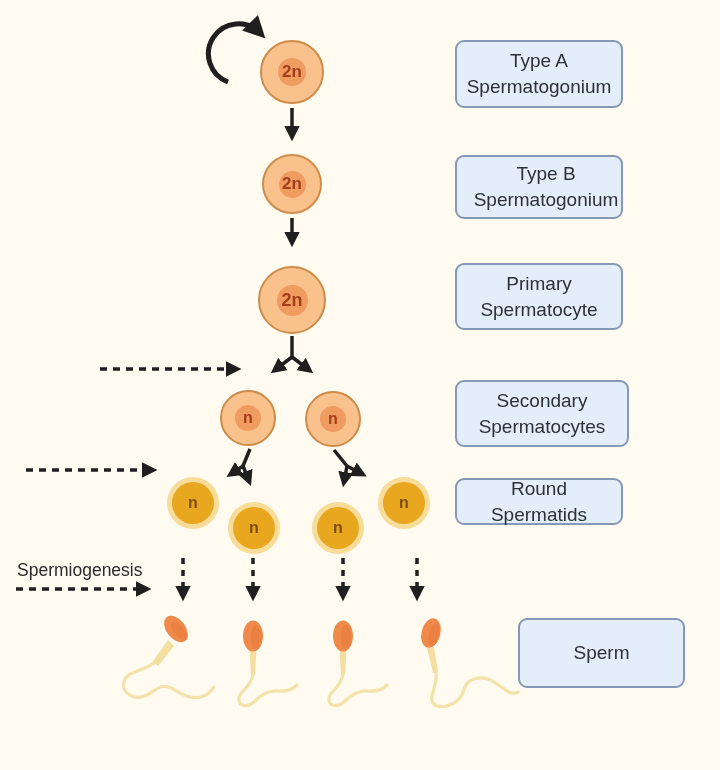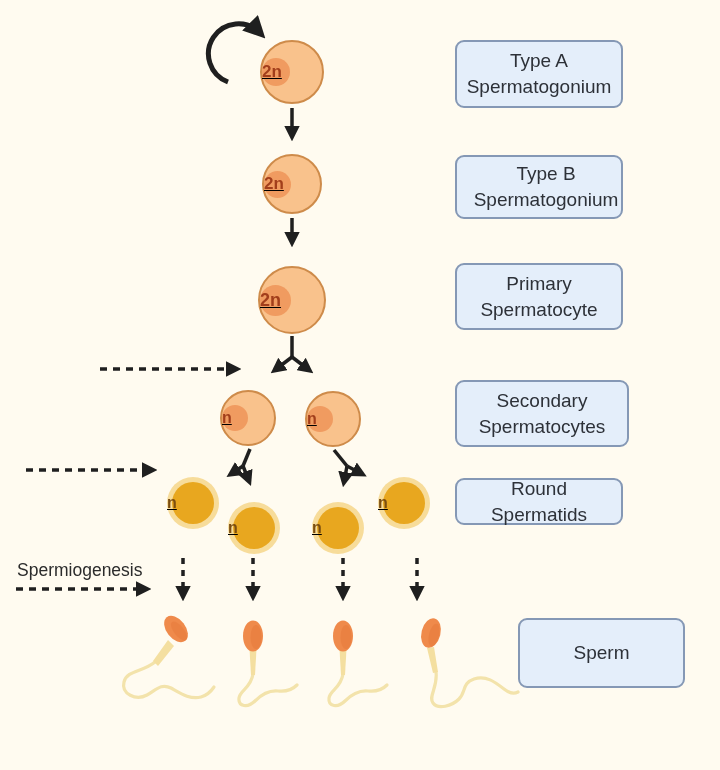--- a/index.html
+++ b/index.html
@@ -4,21 +4,21 @@
 <style>
   html,body{margin:0;padding:0;background:#ffffff;}
   .canvas{
     position:relative;width:720px;height:770px;overflow:hidden;
     background:#FFFBF0;
     font-family:"Liberation Sans", sans-serif;
   }
   .arrow-layer{position:absolute;left:0;top:0;width:720px;height:770px;}
 
   
-  .cell{position:absolute;border-radius:50%;display:flex;align-items:center;justify-content:flex-start;text-decoration:underline;}
+  .cell{position:absolute;border-radius:50%;display:flex;align-items:center;justify-content:center;}
   .cell.orange{background:#F9C28C;border:2px solid #CE8B4A;box-sizing:border-box;}
   .cell .nucleus{position:absolute;border-radius:50%;background:#F09B60;}
   .cell .ploidy{position:relative;z-index:2;font-weight:bold;color:#A23E1B;}
   .cell.spermatid{background:#F7DC9A;}
   .cell.spermatid .inner{position:absolute;left:9%;top:9%;width:82%;height:82%;border-radius:50%;background:#E8A71F;}
   .cell.spermatid .ploidy{color:#7C4E10;}
 
   
   .stage-box{
     position:absolute;background:#E4EEFA;border:2px solid #8598B5;border-radius:9px;

